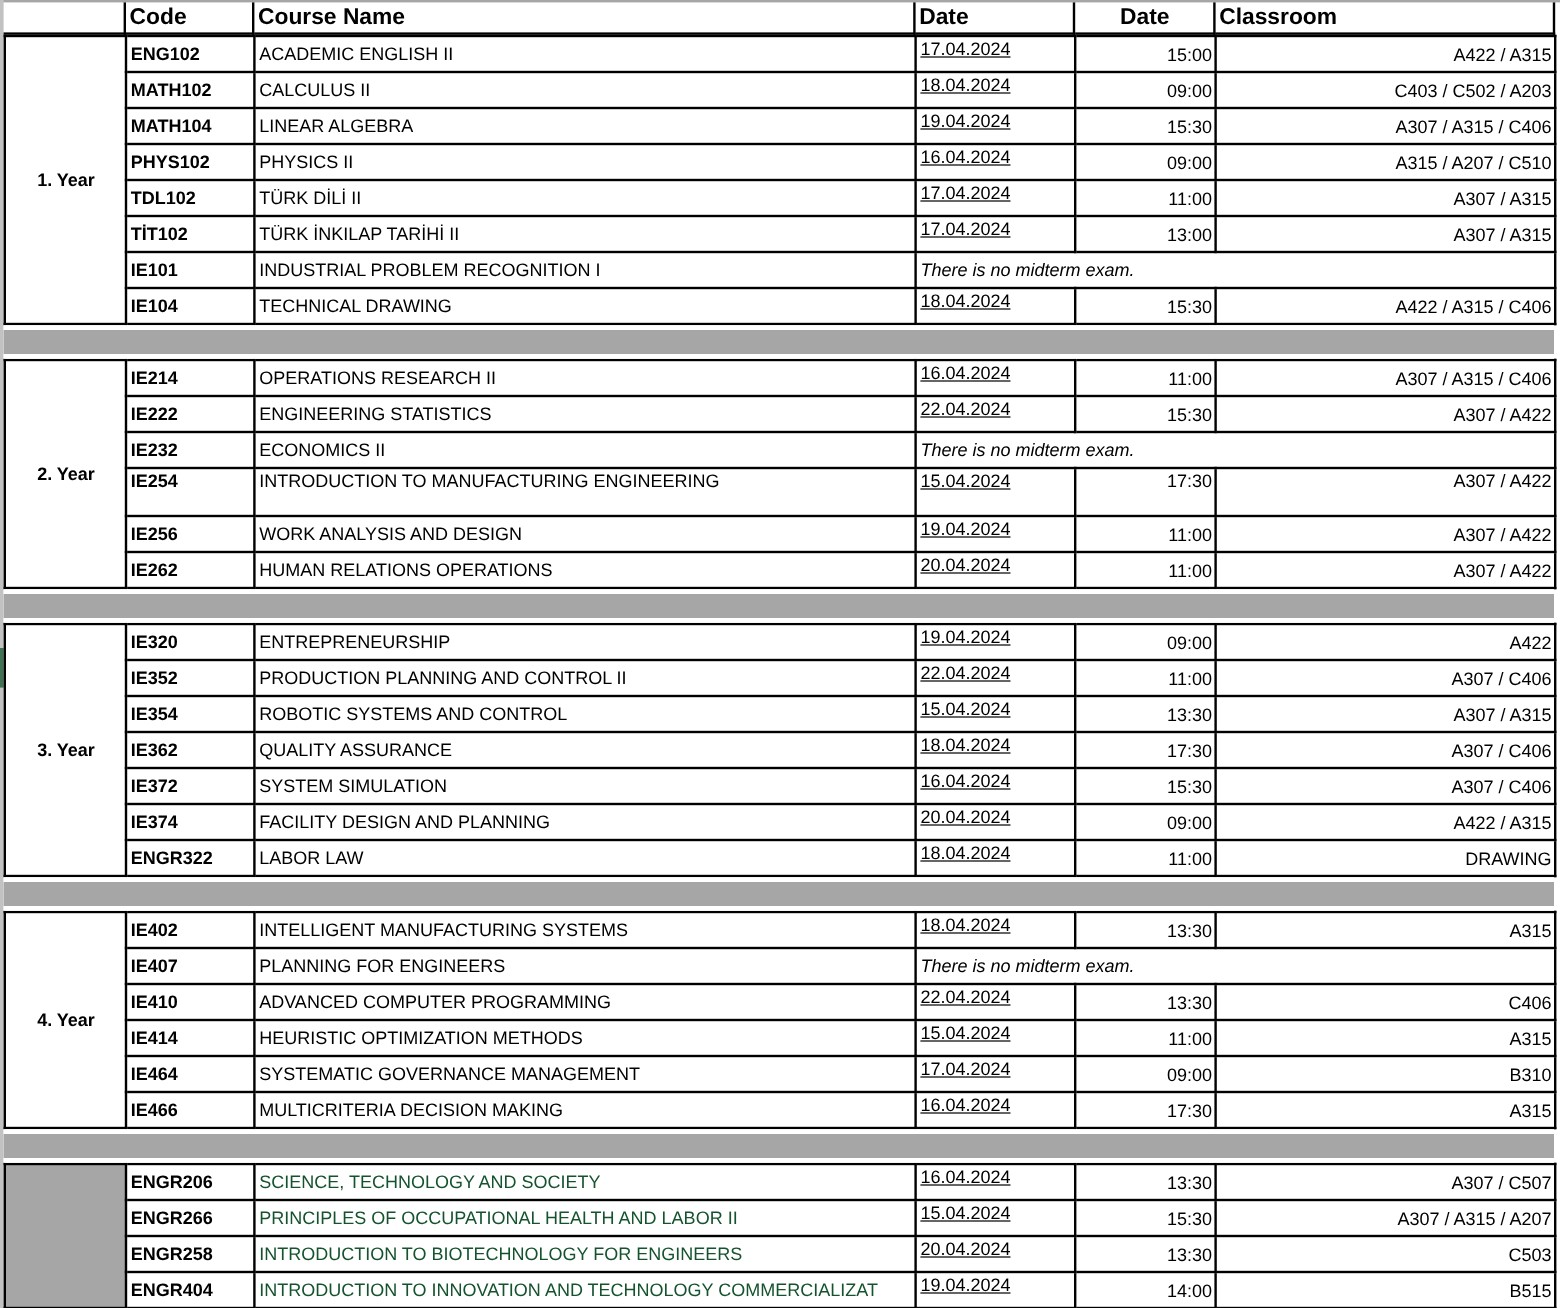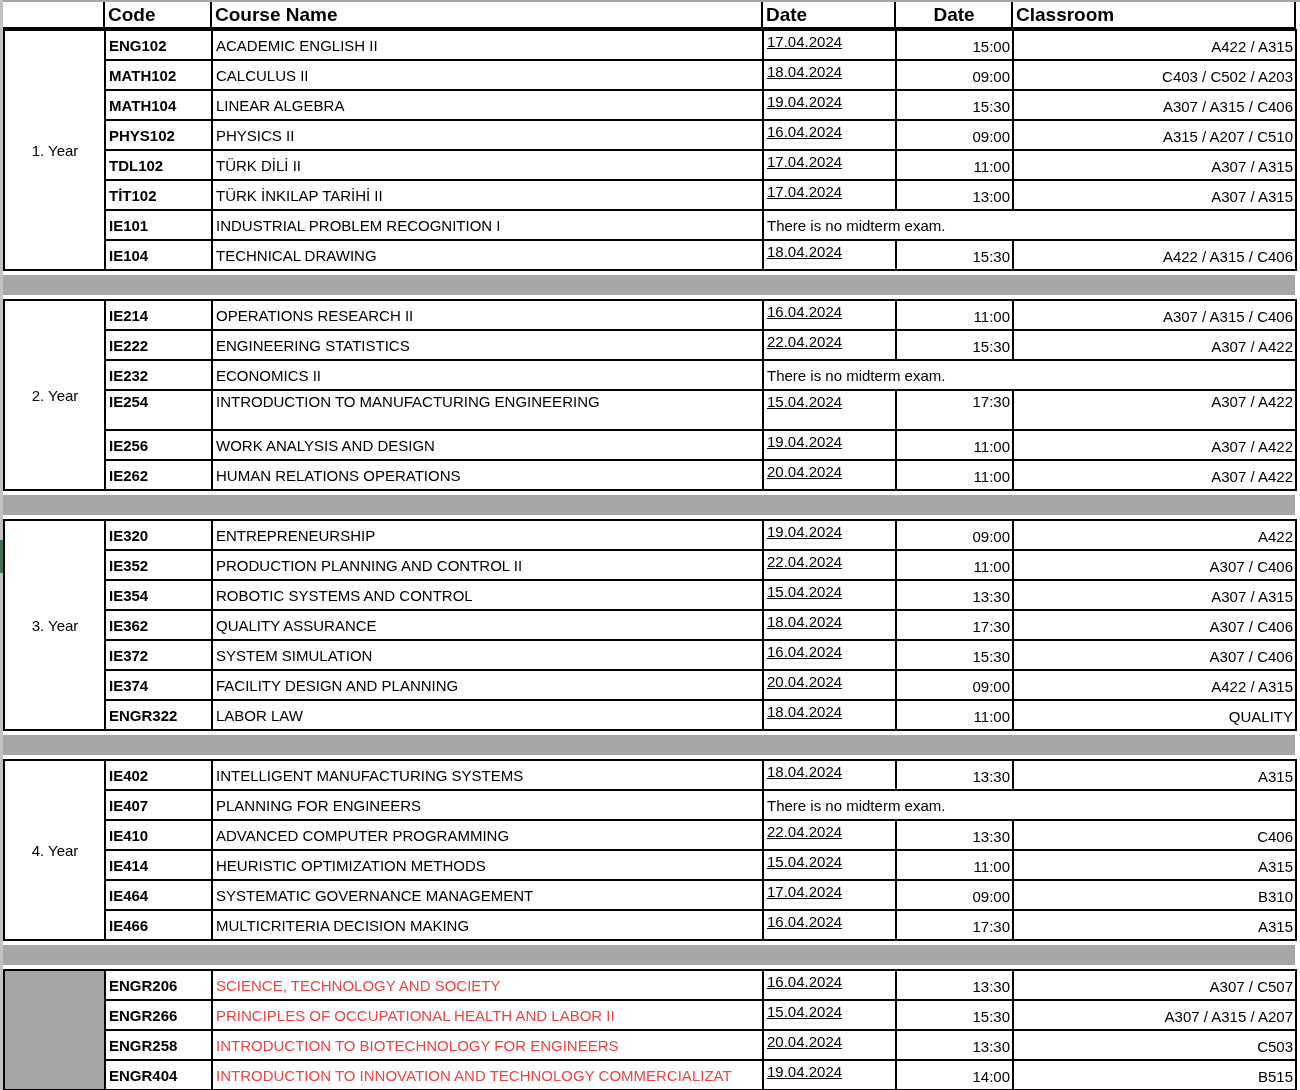--- a/index.html
+++ b/index.html
@@ -20,29 +20,29 @@
     border:2px solid #000;border-top:none;
     font-weight:bold;font-size:19px;height:25px;vertical-align:middle;
   }
   .header-table td.blank{border-left:none;}
   .header-table td.th-time{text-align:center;}
 
   
   .section-table td{border:2px solid #000;}
   .section-table tr{height:30px;}
   .section-table tr.tall{height:40px;}
-  .year-cell{text-align:center;font-weight:normal;vertical-align:middle;font-size:15px;}
+  .year-cell{text-align:center;font-weight:bold;vertical-align:middle;font-size:15px;}
   .gray-fill{background:#a6a6a6;}
   .code-cell{vertical-align:middle;font-weight:bold;}
   .name-cell{vertical-align:middle;}
-  .muted .name-cell{color:#ef4444;}
+  .muted .name-cell{color:#14532d;}
   .date-cell{vertical-align:top;padding-top:2px;text-decoration:underline;}
   .time-cell{vertical-align:bottom;padding-bottom:4px;text-align:right;}
   .room-cell{vertical-align:bottom;padding-bottom:4px;text-align:right;}
-  .noexam-cell{vertical-align:middle;}
+  .noexam-cell{vertical-align:middle;font-style:italic;}
   tr.tall .date-cell,tr.tall .time-cell,tr.tall .room-cell,
   tr.tall .code-cell,tr.tall .name-cell{vertical-align:top;padding-top:2px;}
 
   
   .sep{position:relative;height:28px;width:1292px;background:#fff;}
   .sep-band{position:absolute;left:0;top:4px;width:100%;height:20px;background:#a6a6a6;}
 </style>
 </head>
 <body>
 
@@ -251,21 +251,21 @@
               <td class="name-cell">FACILITY DESIGN AND PLANNING</td>
               <td class="date-cell">20.04.2024</td>
               <td class="time-cell">09:00</td>
               <td class="room-cell">A422 / A315</td>
             </tr>
             <tr>
               <td class="code-cell">ENGR322</td>
               <td class="name-cell">LABOR LAW</td>
               <td class="date-cell">18.04.2024</td>
               <td class="time-cell">11:00</td>
-              <td class="room-cell">QUALITY</td>
+              <td class="room-cell">DRAWING</td>
             </tr>
           </tbody>
         </table>
         <div class="sep">
           <div class="sep-band"></div>
         </div>
         <table class="section-table">
           <colgroup>
             <col style="width: 101px;">
             <col style="width: 107px;">

